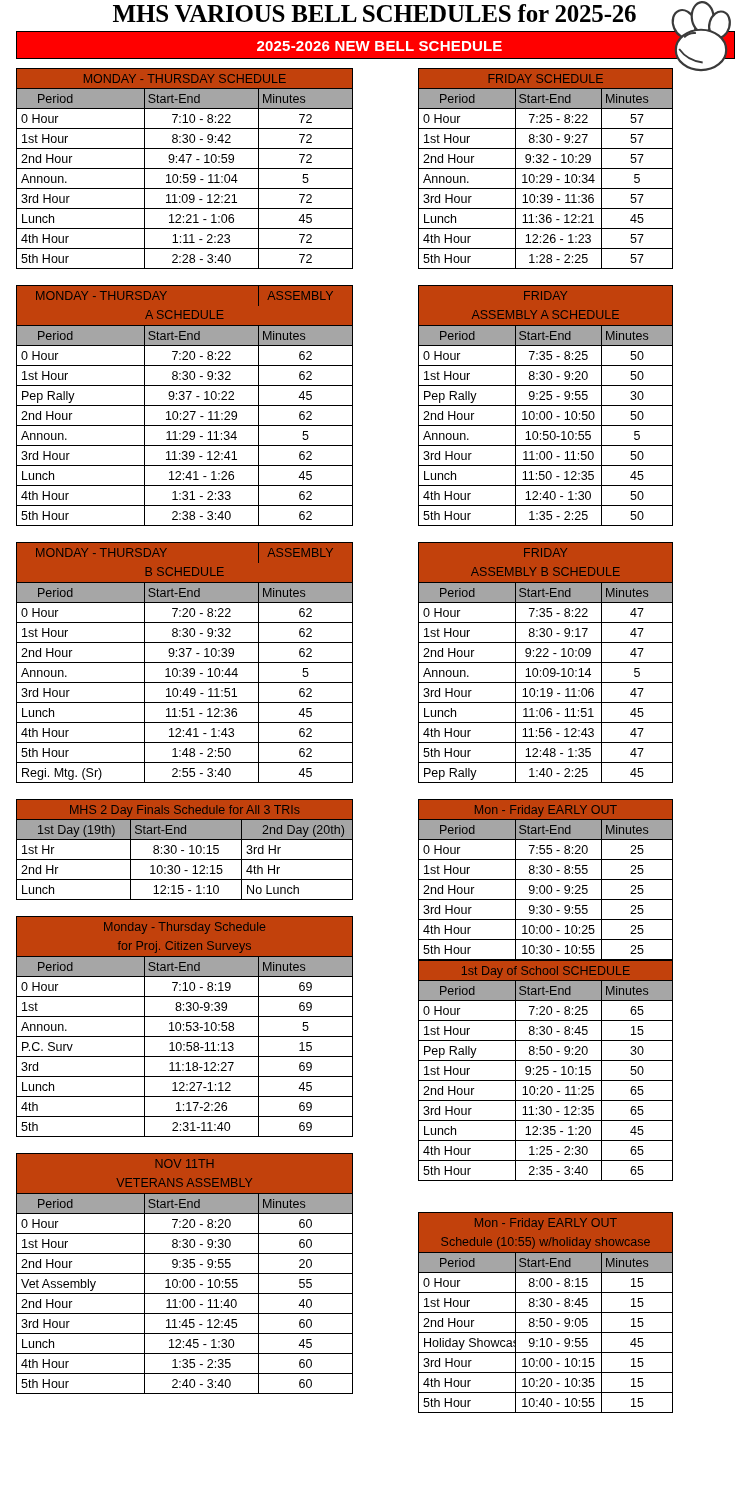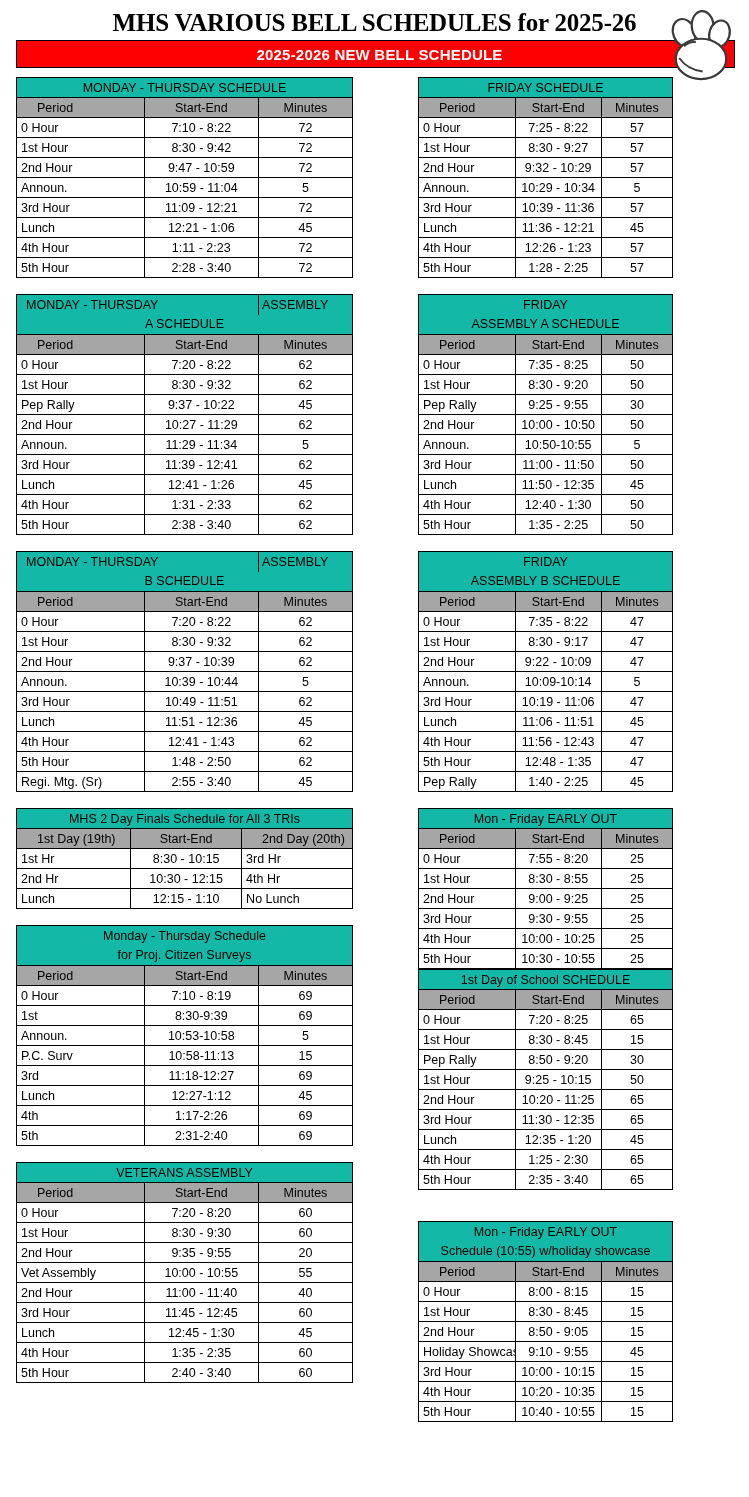--- a/index.html
+++ b/index.html
@@ -15,21 +15,20 @@
     overflow: hidden;
   }
 
   
   .doc-title {
     text-align: center;
     font-family: "Liberation Serif", serif;
     font-weight: bold;
     font-size: 25px;
     letter-spacing: -0.2px;
-    padding-top: 9px;
     padding-bottom: 3px;
     margin: 0;
     white-space: nowrap;
   }
   .banner-wrap {
     position: relative;
     margin: 0 14px 0 16px;
   }
   .banner {
     background: #FF0000;
@@ -78,40 +77,40 @@
     border: 1px solid #000;
     font-size: 12.5px;
     height: 20px;
     padding: 0 3px;
     overflow: hidden;
     white-space: nowrap;
     font-weight: normal;
   }
   
   .cap td {
-    background: #14b8a6;
+    background: #c2410c;
     font-weight: bold;
     font-size: 12.5px;
     text-align: center;
     height: 21px;
     border-left: 1.5px solid #000;
     border-right: 1.5px solid #000;
     margin-left: 24px;
   }
-  .cap.split td.cap-l { text-align: left;  padding-left: 9px; }
-  .cap.split td.cap-r { text-align: left; padding-right: 13px; }
+  .cap.split td.cap-l { text-align: left;  padding-left: 18px; }
+  .cap.split td.cap-r { text-align: center; padding-right: 13px; }
   .cap.split td { border-bottom: none; }
   .cap.cap2 td { border-top: none; }
 
   
   .hdr td {
     background: #A6A6A6;
     font-weight: bold;
     font-size: 12.5px;
-    text-align: center;
+    text-align: left;
     height: 21px;
   }
   .hdr td.left { text-align: left; padding-left: 20px; }
 
   
   tbody td.c0 { text-align: left;  padding-left: 4px; }
   tbody td.c1 { text-align: center; }
   tbody td.c2 { text-align: center; }
   tbody td.c2l { text-align: left; padding-left: 4px; }
 
@@ -431,33 +430,36 @@
             <td class="c1">12:27-1:12</td>
             <td class="c2">45</td>
           </tr>
         <tr>
             <td class="c0">4th</td>
             <td class="c1">1:17-2:26</td>
             <td class="c2">69</td>
           </tr>
         <tr>
             <td class="c0">5th</td>
-            <td class="c1">2:31-2:40</td>
+            <td class="c1">2:31-11:40</td>
             <td class="c2">69</td>
           </tr>
       </tbody>
     </table>
 
     <table class="sched">
       <colgroup>
           <col class="w-period">
           <col class="w-time">
           <col class="w-min">
         </colgroup>
       <thead>
+        <tr class="cap split">
+          <td colspan="3" style="text-align:center">NOV 11TH</td>
+        </tr>
         <tr class="cap cap2">
           <td colspan="3">VETERANS ASSEMBLY</td>
         </tr>
         <tr class="hdr">
           <td class="left">Period</td>
           <td>Start-End</td>
           <td>Minutes</td>
         </tr>
       </thead>
       <tbody>

